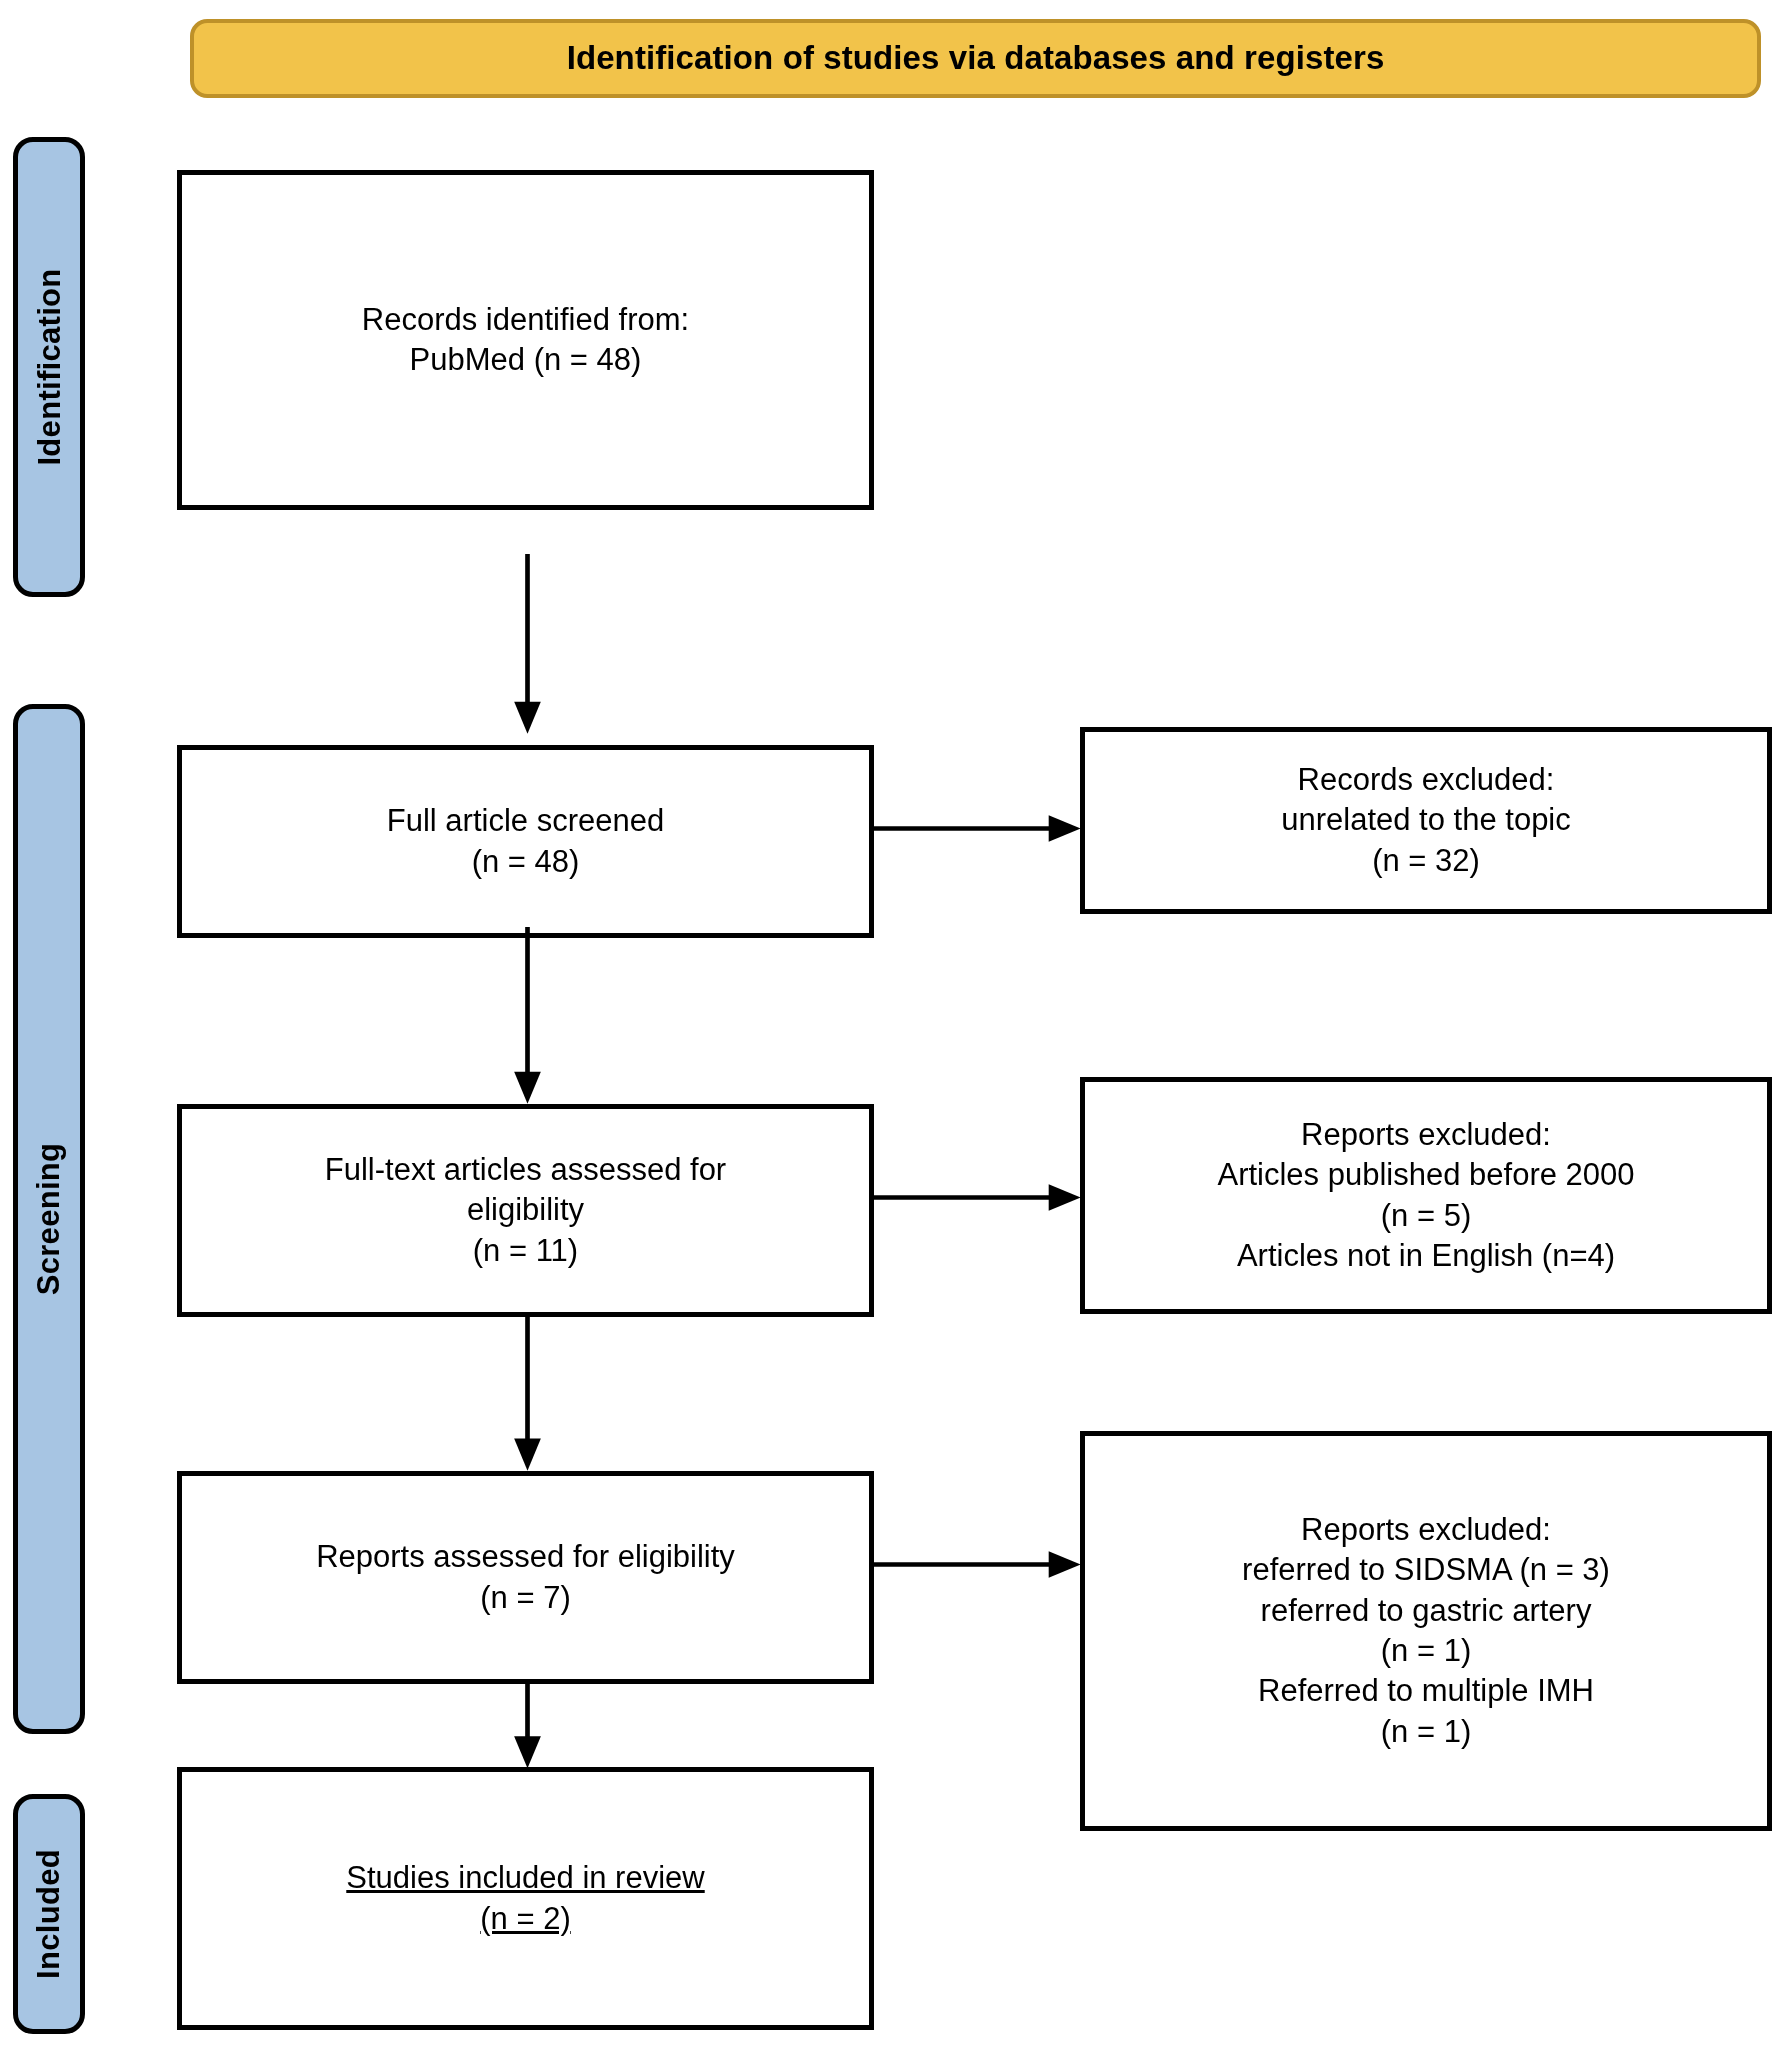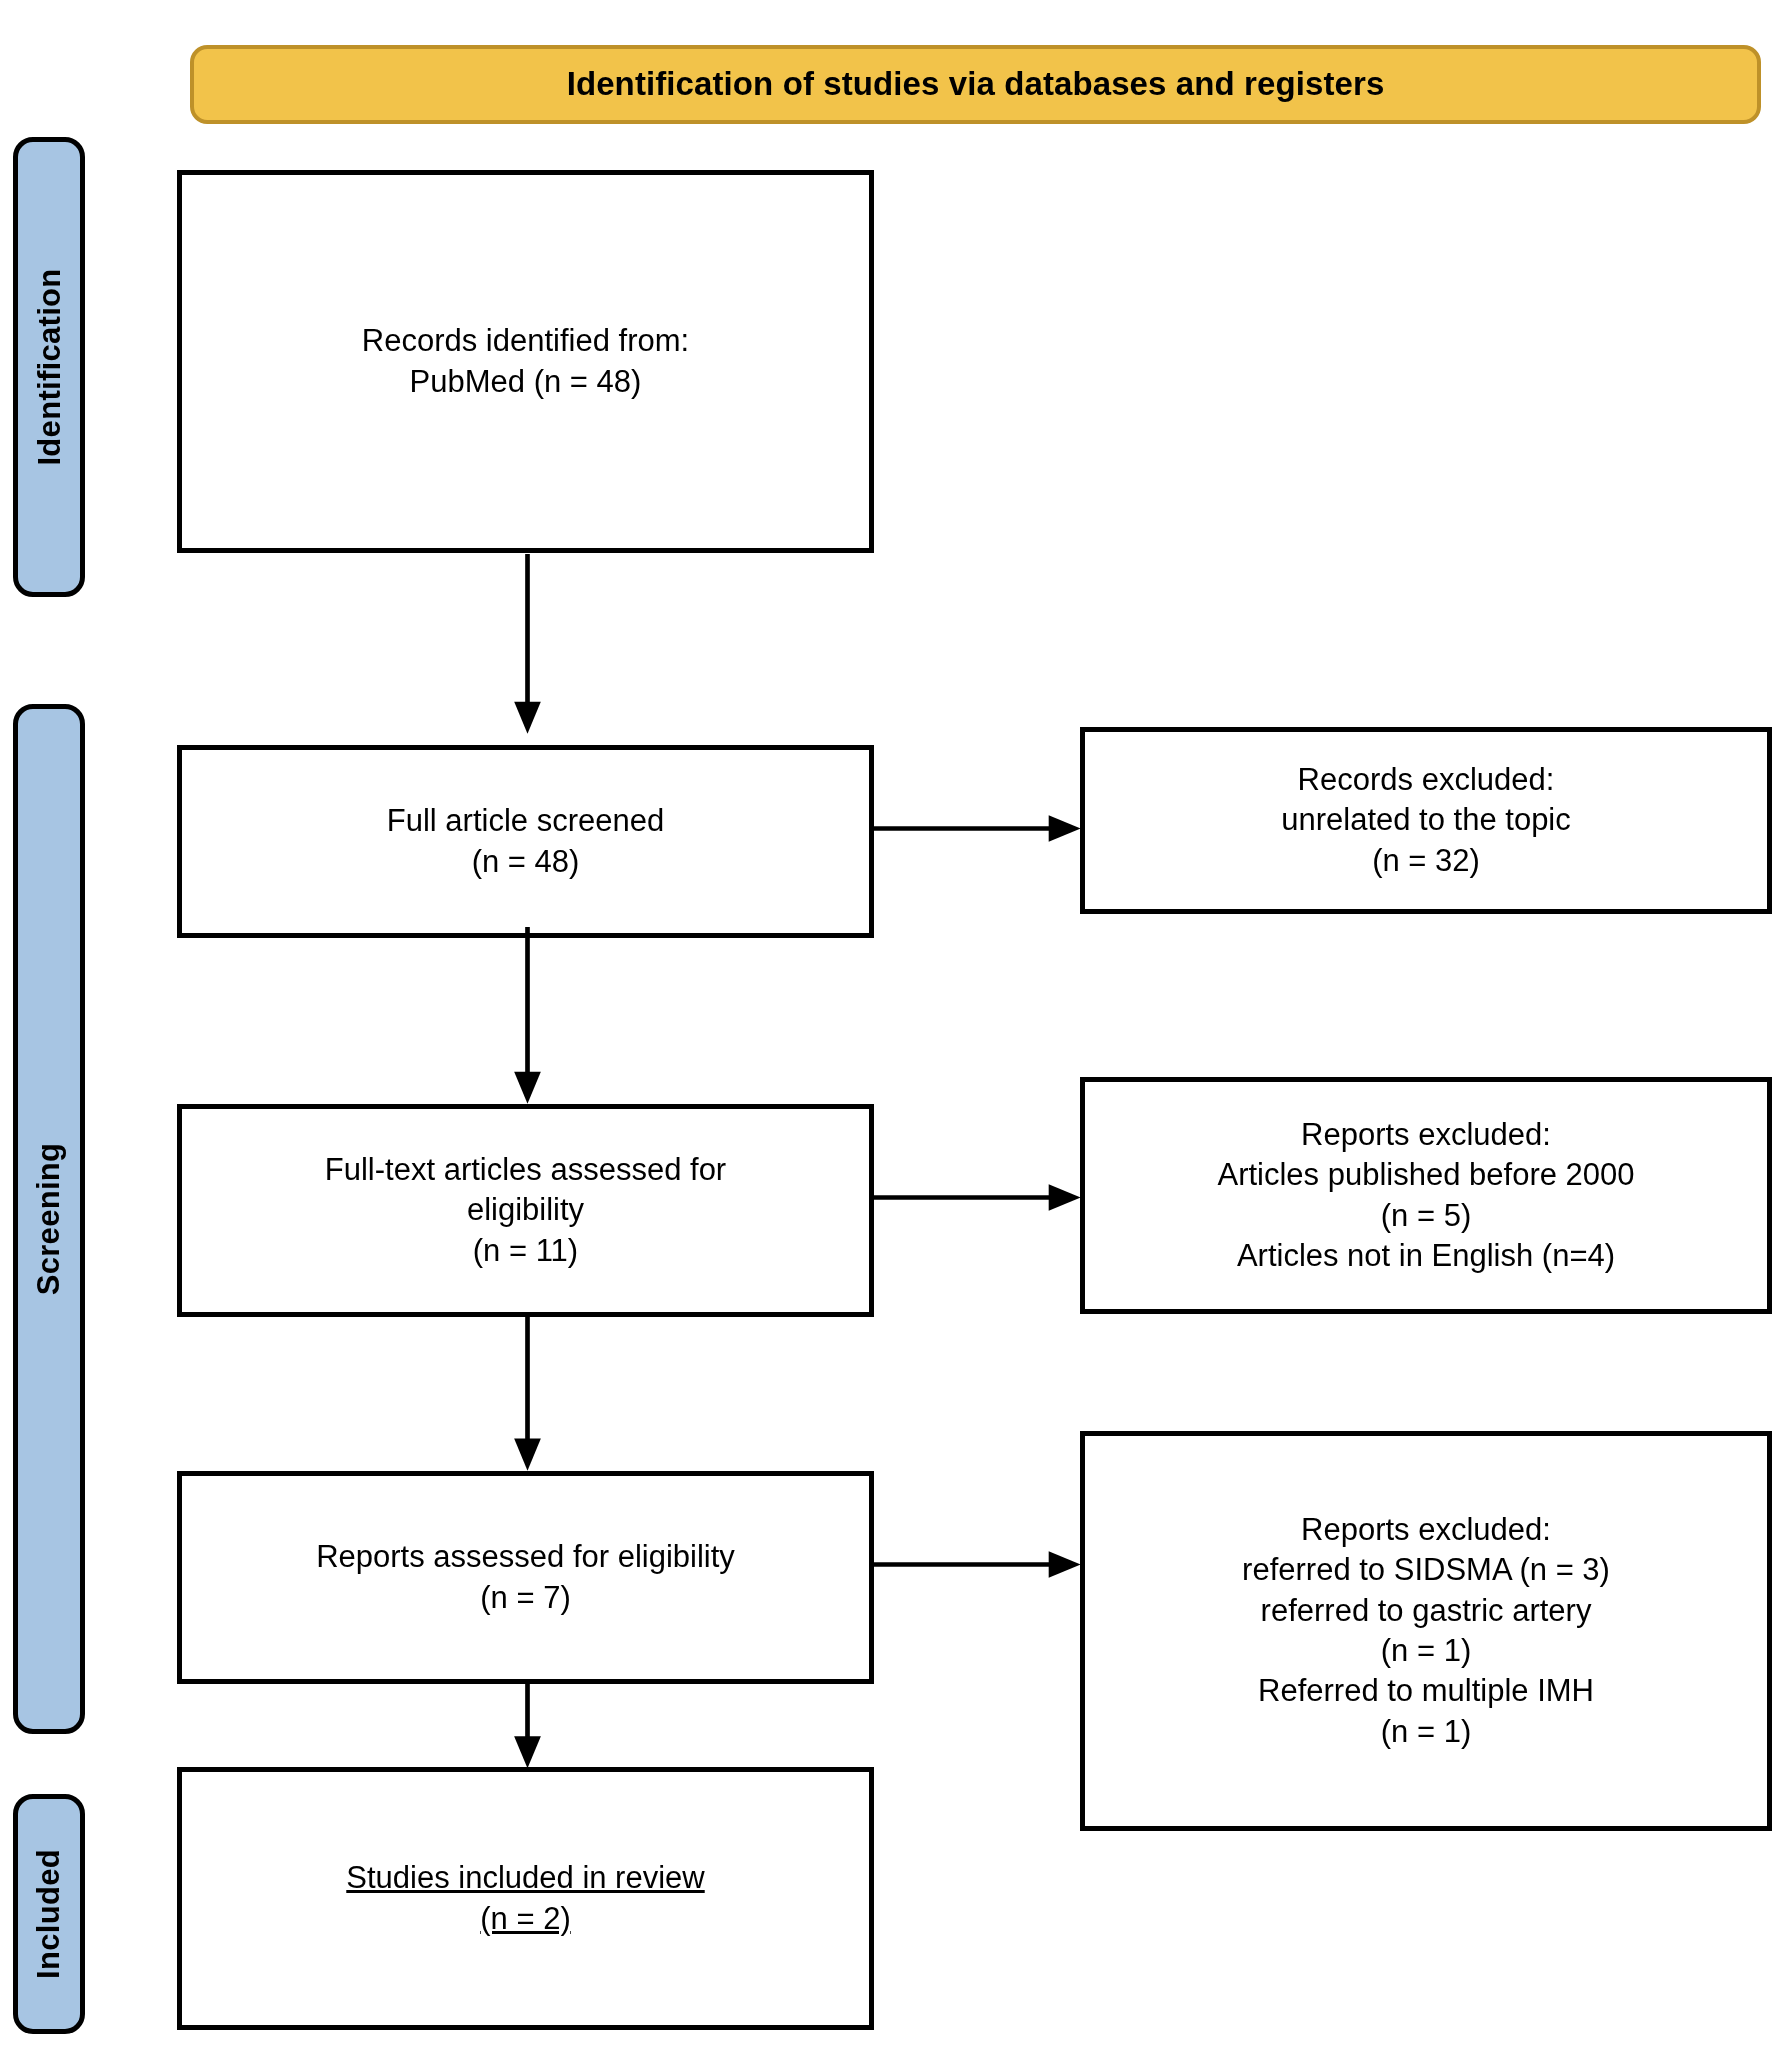--- a/index.html
+++ b/index.html
@@ -25,21 +25,20 @@
     top: 18.7px;
     width: 1571px;
     height: 79px;
     background: #F2C34A;
     border: 4.7px solid #BE9129;
     border-radius: 17.3px;
     box-sizing: border-box;
     display: flex;
     align-items: center;
     justify-content: center;
-    margin-top: 26px;
   }
   .banner-text {
     font-size: 33px;
     font-weight: bold;
     color: #000000;
     letter-spacing: 0.1px;
     text-align: center;
     line-height: 1.1;
   }
 
@@ -81,21 +80,21 @@
   }
   .box-text {
     font-size: 31px;
     color: #000000;
     line-height: 1.30;
     padding: 0 14.7px;
     white-space: pre-line;
   }
 
   
-  #box-identified   { left: 177px; top: 170px;  width: 697px; height: 383px; }
+  #box-identified   { left: 177px; top: 170px;  width: 697px; height: 340px; }
   #box-screened     { left: 177px; top: 734px; width: 697px; height: 193px; margin-top: 11px; }
   #box-fulltext     { left: 177px; top: 1104px; width: 697px; height: 213px; }
   #box-reports      { left: 177px; top: 1471px; width: 697px; height: 213px; }
   #box-included     { left: 177px; top: 1767px; width: 697px; height: 263px; text-decoration: underline; }
 
   
   #box-excluded-1   { left: 1080px; top: 727px; width: 692px; height: 187px; }
   #box-excluded-2   { left: 1080px; top: 1077px; width: 692px; height: 237px; }
   #box-excluded-3   { left: 1080px; top: 1431px; width: 692px; height: 400px; }
 

